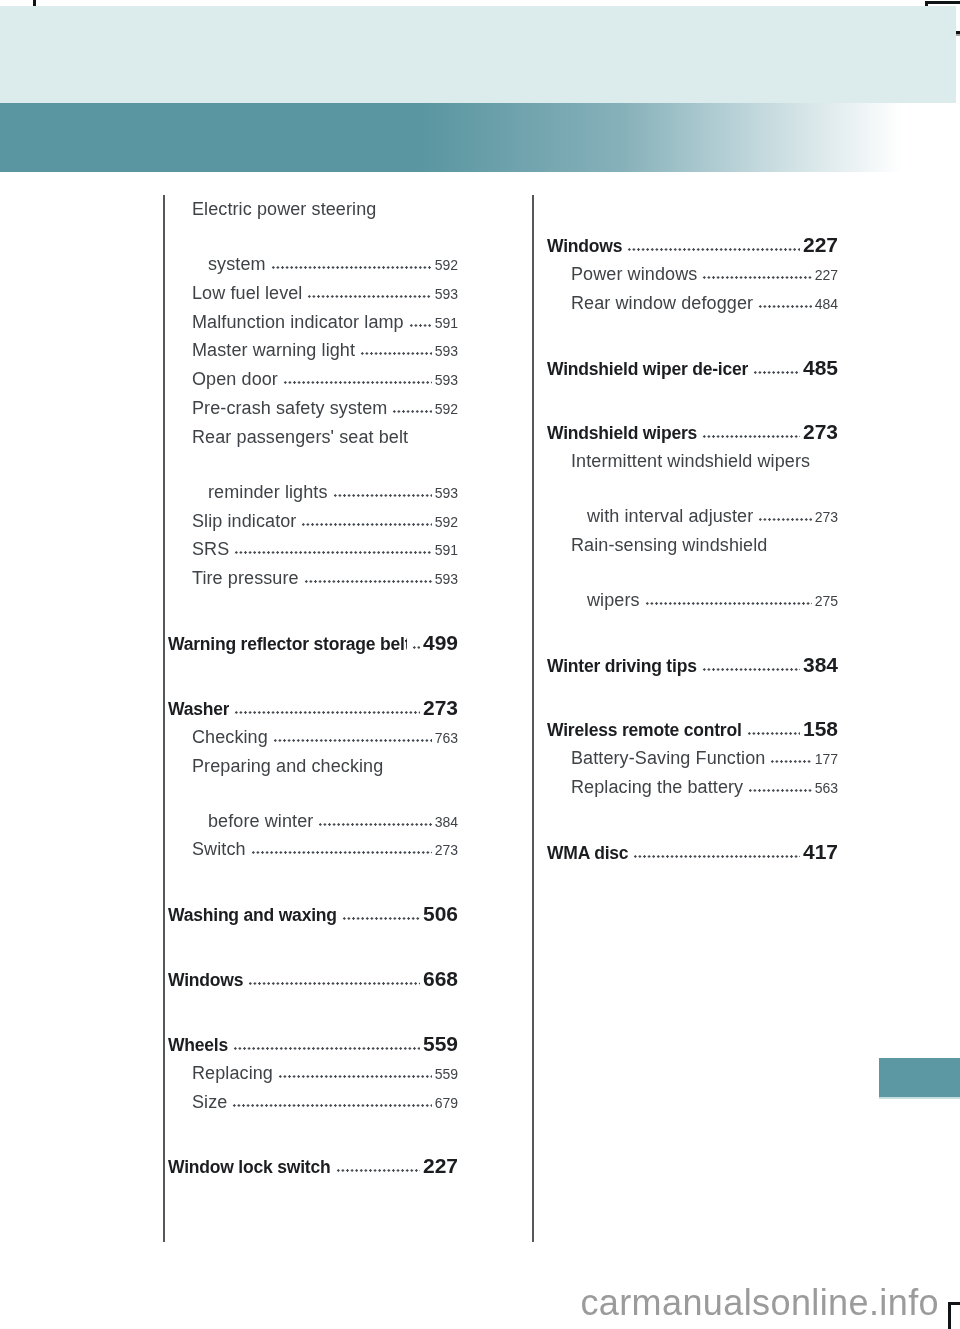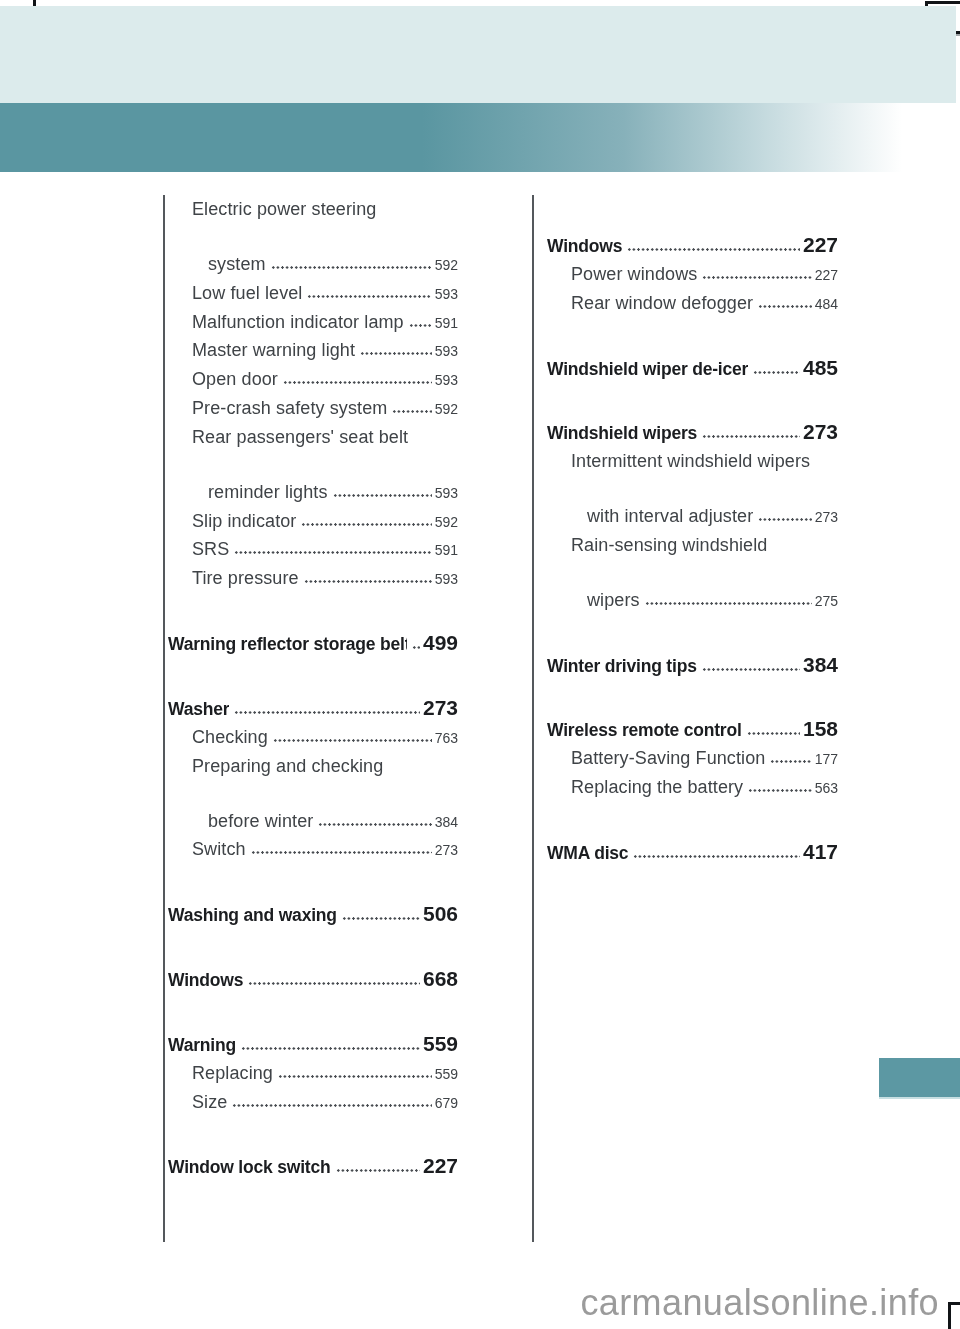--- a/index.html
+++ b/index.html
@@ -170,21 +170,21 @@
       <span class="label">Washing and waxing</span>
       <span class="dots"></span>
       <span class="page">506</span>
     </div>
     <div class="row indent-0 bold">
       <span class="label">Windows</span>
       <span class="dots"></span>
       <span class="page">668</span>
     </div>
     <div class="row indent-0 bold">
-      <span class="label">Warning</span>
+      <span class="label">Wheels</span>
       <span class="dots"></span>
       <span class="page">559</span>
     </div>
     <div class="row indent-1">
       <span class="label">Replacing</span>
       <span class="dots"></span>
       <span class="page">559</span>
     </div>
     <div class="row indent-1">
       <span class="label">Size</span>

